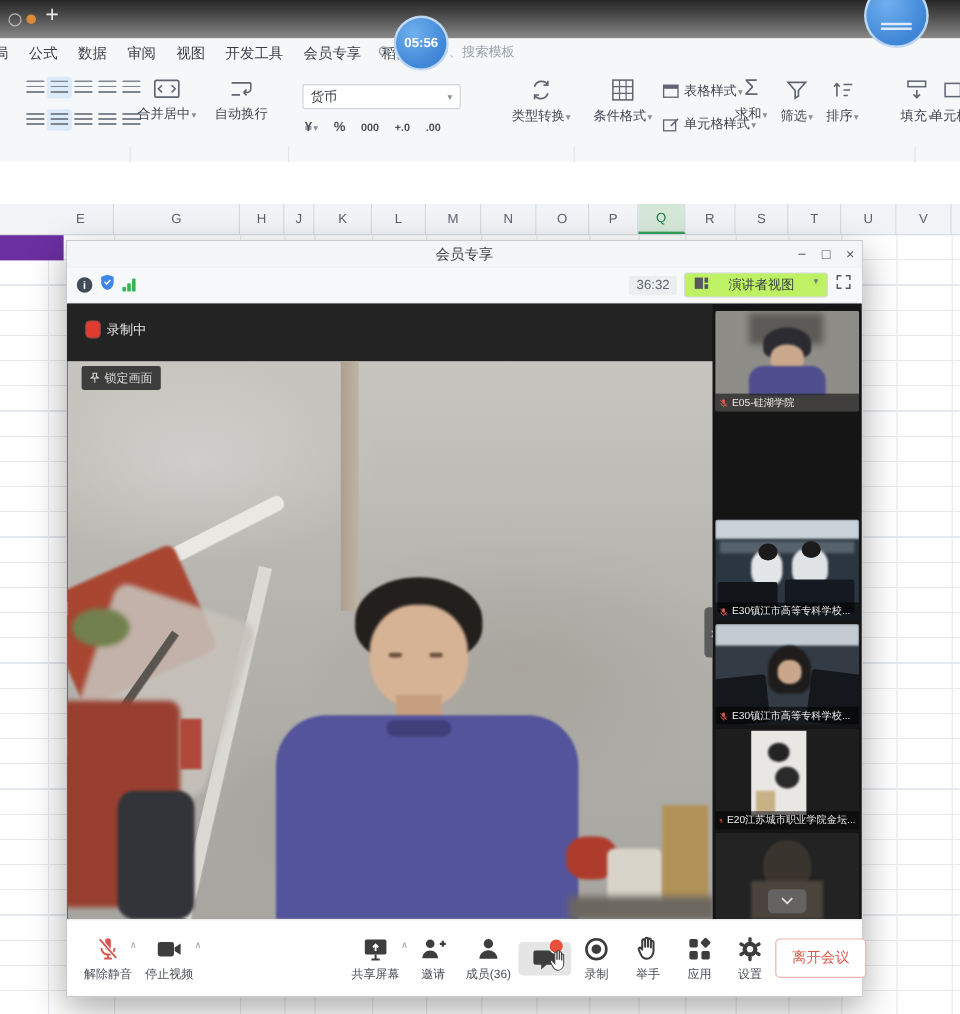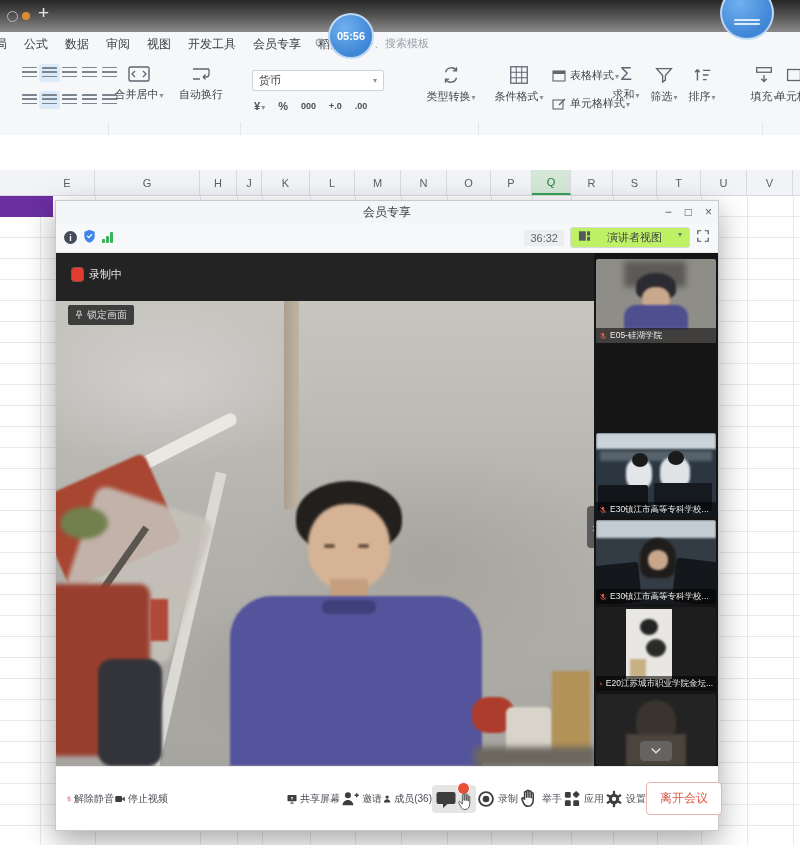--- a/index.html
+++ b/index.html
@@ -77,21 +77,21 @@
   .thumb{position:absolute;left:2px;width:120px;background:#101010;border-radius:2px;overflow:hidden;}
   .thumb i{position:absolute;display:block;}
   .tlabel{position:absolute;left:0;right:0;bottom:0;height:15px;background:rgba(0,0,0,.55);
     display:flex;align-items:center;gap:3px;padding:0 3px;color:#ececec;font-size:8.5px;
     white-space:nowrap;overflow:hidden;}
   .chevbtn{position:absolute;left:44px;top:47px;width:32px;height:20px;background:rgba(110,110,110,.75);
     border-radius:4px;display:flex;align-items:center;justify-content:center;}
   
   .mtoolbar{left:0;top:565px;width:662px;height:64px;background:#fff;border-top:1px solid #ebebeb;
     display:flex;align-items:center;padding:0 10px;box-sizing:border-box;}
-  .titem{display:flex;flex-direction:row;align-items:center;gap:2px;width:48px;position:relative;flex:none;}
+  .titem{display:flex;flex-direction:column;align-items:center;gap:2px;width:48px;position:relative;flex:none;}
   .titem .tl{font-size:10px;color:#4a4e54;white-space:nowrap;}
   .caret::after{content:"∧";position:absolute;right:0px;top:4px;font-size:8px;color:#9aa0a6;}
   .chatbtn{background:#e5e5e6;border-radius:4px;padding:3px 2px 1px;}
   .badge{position:absolute;top:-3px;right:6px;width:13px;height:13px;background:#e8503a;border-radius:50%;
     border:1.5px solid #fff;box-sizing:border-box;}
   .handcur{position:absolute;right:2px;bottom:-2px;z-index:4;}
   .leavebtn{margin-left:auto;border:1px solid #eab4ac;color:#dd5a4b;background:#fff;
     font-size:12px;padding:7px 13px;border-radius:4px;white-space:nowrap;}
   
   .bubble{border-radius:50%;background:radial-gradient(circle at 35% 30%,#6fb0ee,#3f86d6 70%);

